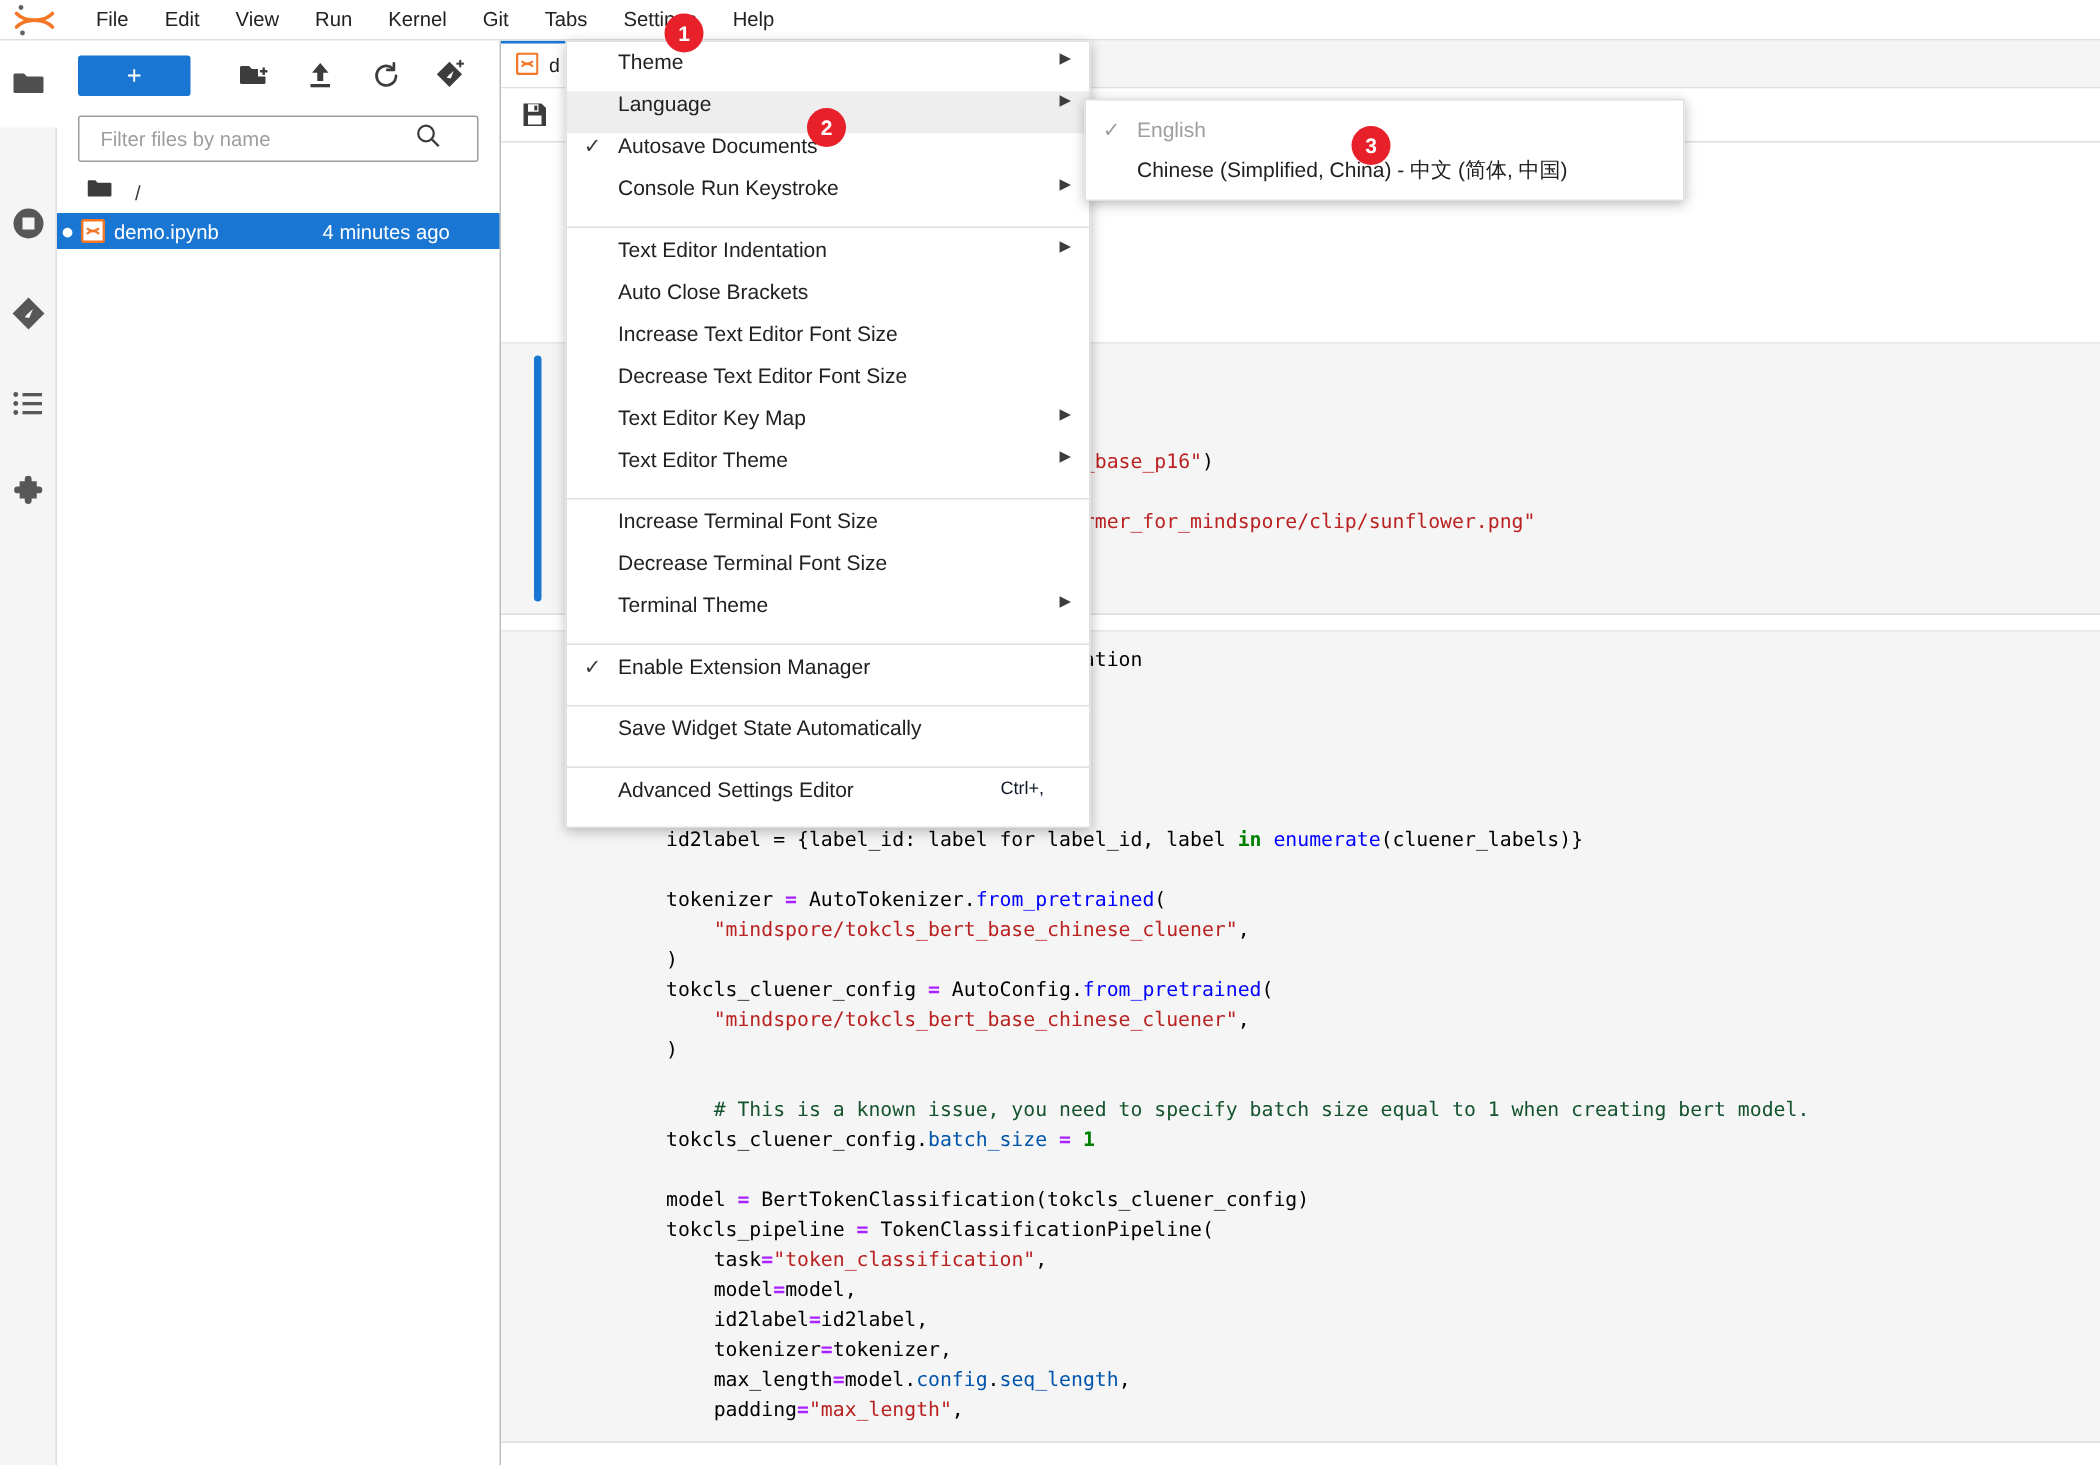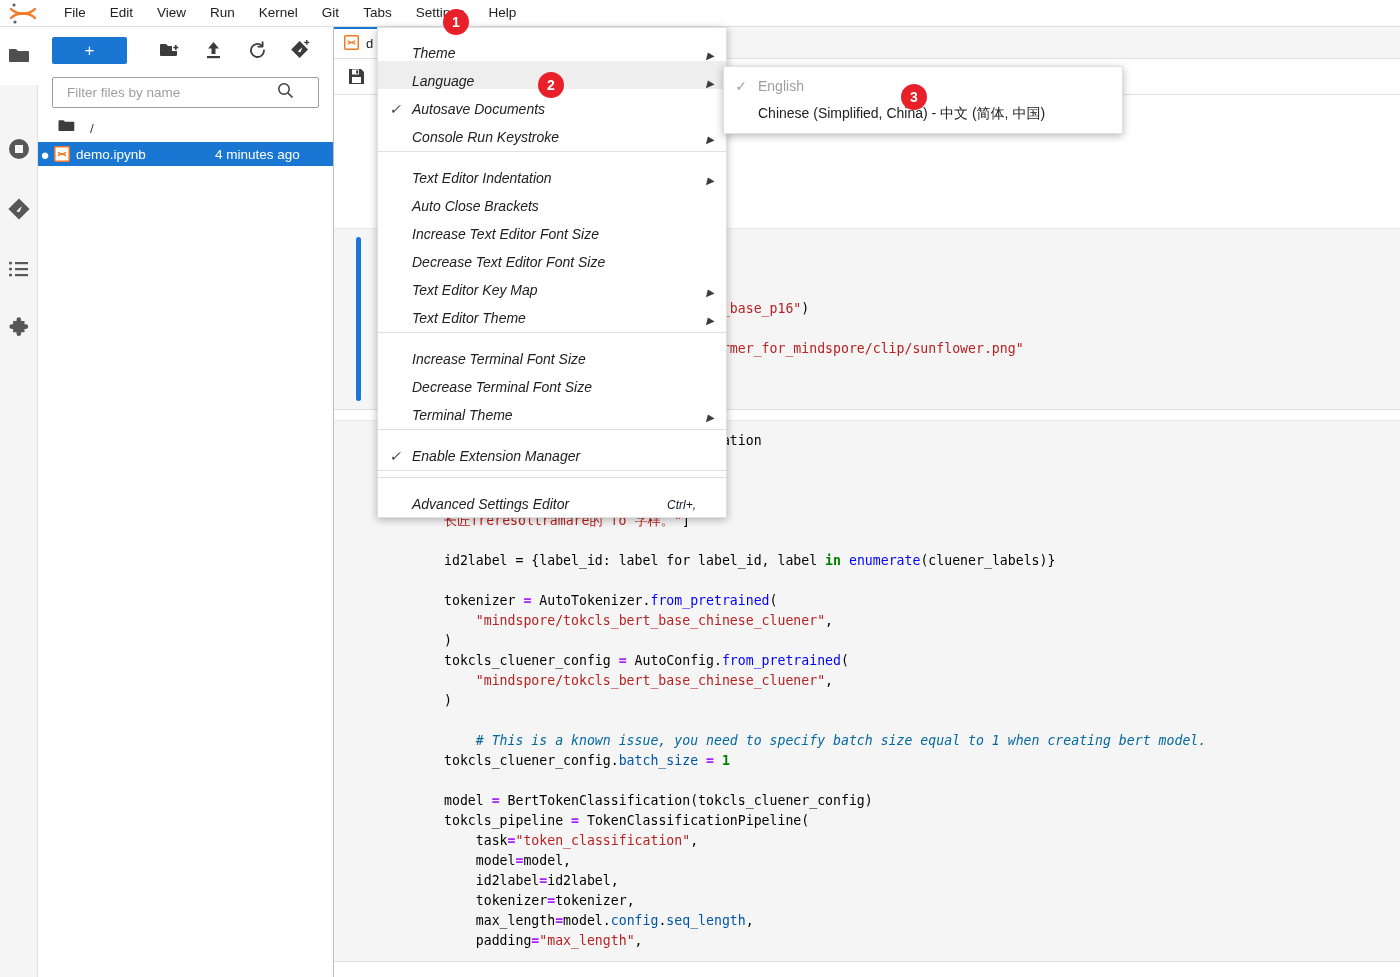--- a/index.html
+++ b/index.html
@@ -137,32 +137,32 @@
     font-family: "DejaVu Sans Mono", "Liberation Mono", monospace;
     font-size: 13.2px; line-height: 20px; color: #000;
     white-space: pre;
   }
   .k  { color: #008000; font-weight: bold; }   
   .s  { color: #ba2121; }
   .nf { color: #0000ff; }                       
   .nb2{ color: #0055aa; }                       
   .op { color: #aa22ff; font-weight: bold; }    
   .num{ color: #008000; font-weight: bold; }
-  .cm { color: #0369a1; font-style: italic; }   
+  .cm { color: #14532d; }   
 
   
   .dropdown {
     position: absolute; left: 377px; top: 27px; width: 350px;
     background: #fff; border: 1px solid #e0e0e0;
     box-shadow: 0 2px 8px rgba(0,0,0,0.28);
     z-index: 20; padding: 5px 0;
   }
   .dd-item {
-    height: 28px; display: flex; align-items: flex-end;
-    font-size: 14px; color: #212121; padding: 0 12px 0 0; position: relative; font-style: italic;
+    height: 28px; display: flex; align-items: flex-start;
+    font-size: 14px; color: #212121; padding: 0 12px 0 0; position: relative;
   }
   .dd-item .check { width: 34px; text-align: center; font-size: 14px; color: #3c3c3c; }
   .dd-item .lbl { flex: 1; }
   .dd-item .short { color: #0f172a; font-size: 12px; padding-right: 18px; }
   .dd-item .caret { position: absolute; right: 12px; color: #3c3c3c; font-size: 10px; }
   .dd-item.hl { background: #eeeeee; }
   .dd-sep { height: 1px; background: #e0e0e0; margin: 6px 0; }
 
   
   .submenu {
@@ -443,20 +443,24 @@
         <span class="check"></span>
         <span class="lbl">Terminal Theme</span>
         <span class="caret">▶</span>
       </div>
       <div class="dd-sep"></div>
       <div class="dd-item">
         <span class="check">✓</span>
         <span class="lbl">Enable Extension Manager</span>
       </div>
       <div class="dd-sep"></div>
+      <div class="dd-item">
+        <span class="check"></span>
+        <span class="lbl">Save Widget State Automatically</span>
+      </div>
       <div class="dd-sep"></div>
       <div class="dd-item">
         <span class="check"></span>
         <span class="lbl">Advanced Settings Editor</span>
         <span class="short">Ctrl+,</span>
       </div>
     </div>
 
   <div class="submenu">
 

